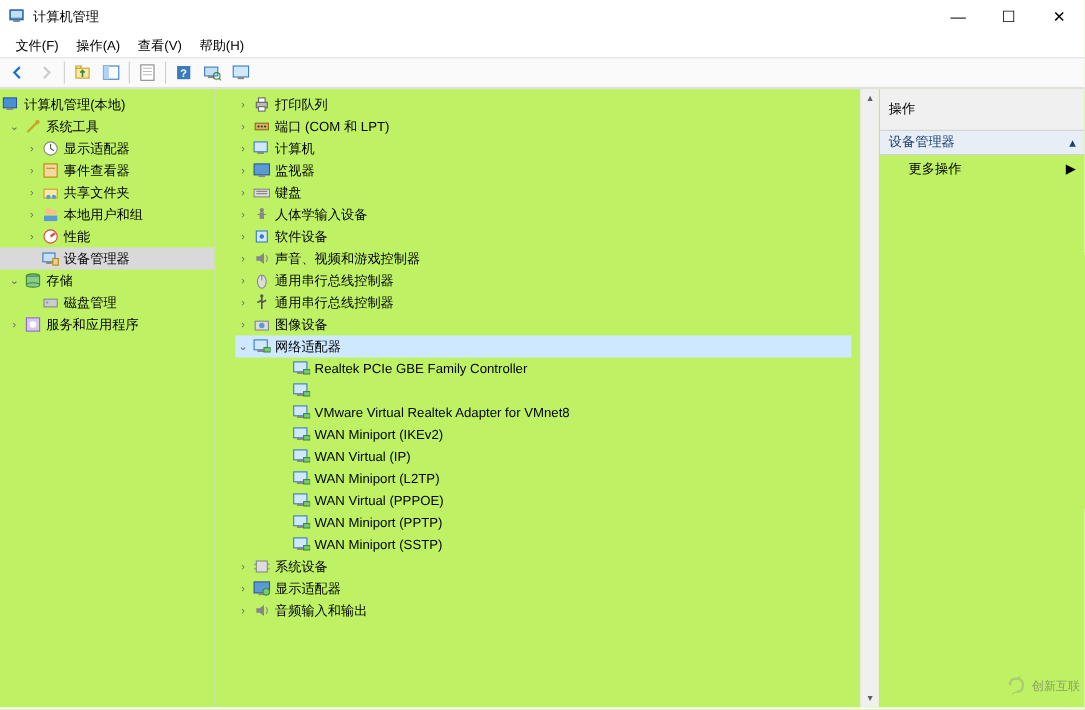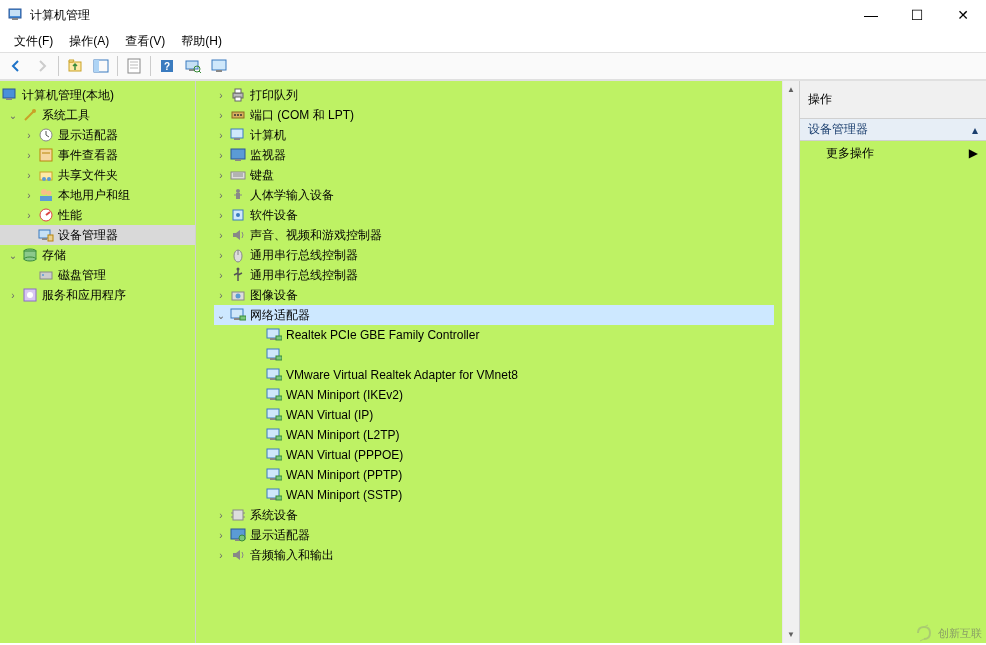--- a/index.html
+++ b/index.html
@@ -33,21 +33,21 @@
   .tree-item.selected { background:#cde8ff; }
   .tree-item.selected-grey { background:#d9d9d9; }
   .expander { width:14px; height:14px; display:flex; align-items:center; justify-content:center; font-size:10px; color:#6a6a6a; margin-right:2px; }
   .ticon { width:16px; height:16px; margin-right:4px; display:inline-flex; align-items:center; justify-content:center; flex-shrink:0;}
   .tlabel { font-size:12px; }
   
   .right-header { height:38px; background:#f0f0f0; border-bottom:1px solid #d0d0d0; display:flex; align-items:center; padding:0 8px; font-size:12px; }
   .right-section { height:22px; background:#e7eef6; border-bottom:1px solid #d0d0d0; display:flex; align-items:center; justify-content:space-between; padding:0 8px; font-size:12px; color:#1a3e6e;}
   .right-action { height:24px; display:flex; align-items:center; justify-content:space-between; padding:0 8px 0 26px; font-size:12px; }
   
-  .watermark { position:absolute; right:4px; bottom:2px; opacity:0.6; display:flex; align-items:center; gap:4px; font-size:11px; color:#666;}
+  .watermark { position:absolute; right:4px; bottom:12px; opacity:0.6; display:flex; align-items:center; gap:4px; font-size:11px; color:#666;}
   .watermark svg { opacity: 0.6; }
 
   
 </style>
 </head>
 <body>
 
 <div class="titlebar">
   <span class="icon">
     <svg width="16" height="16" viewBox="0 0 16 16">

